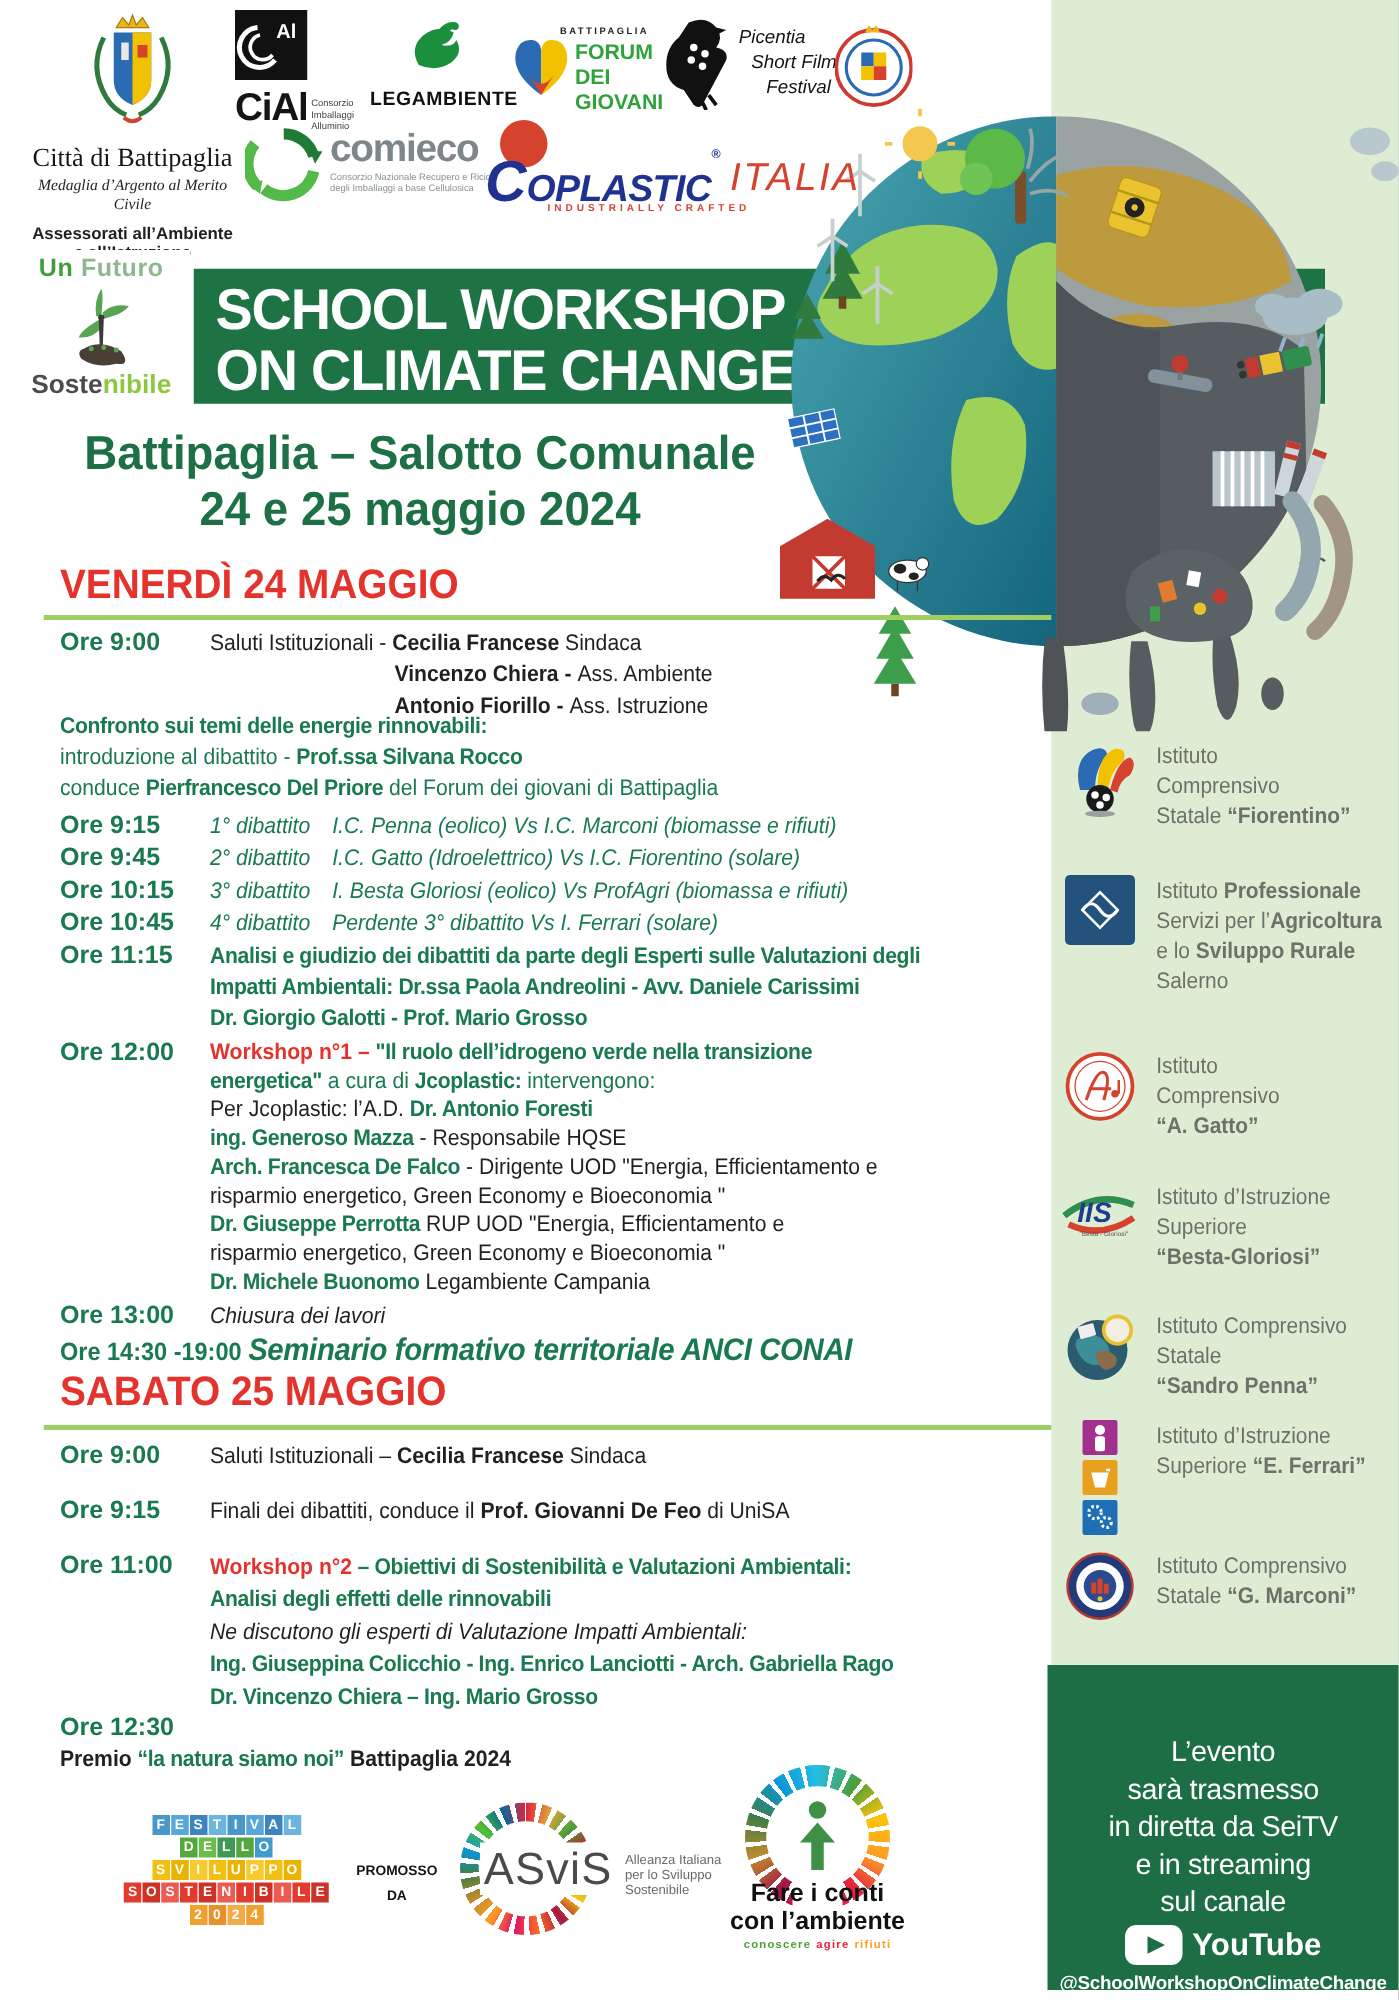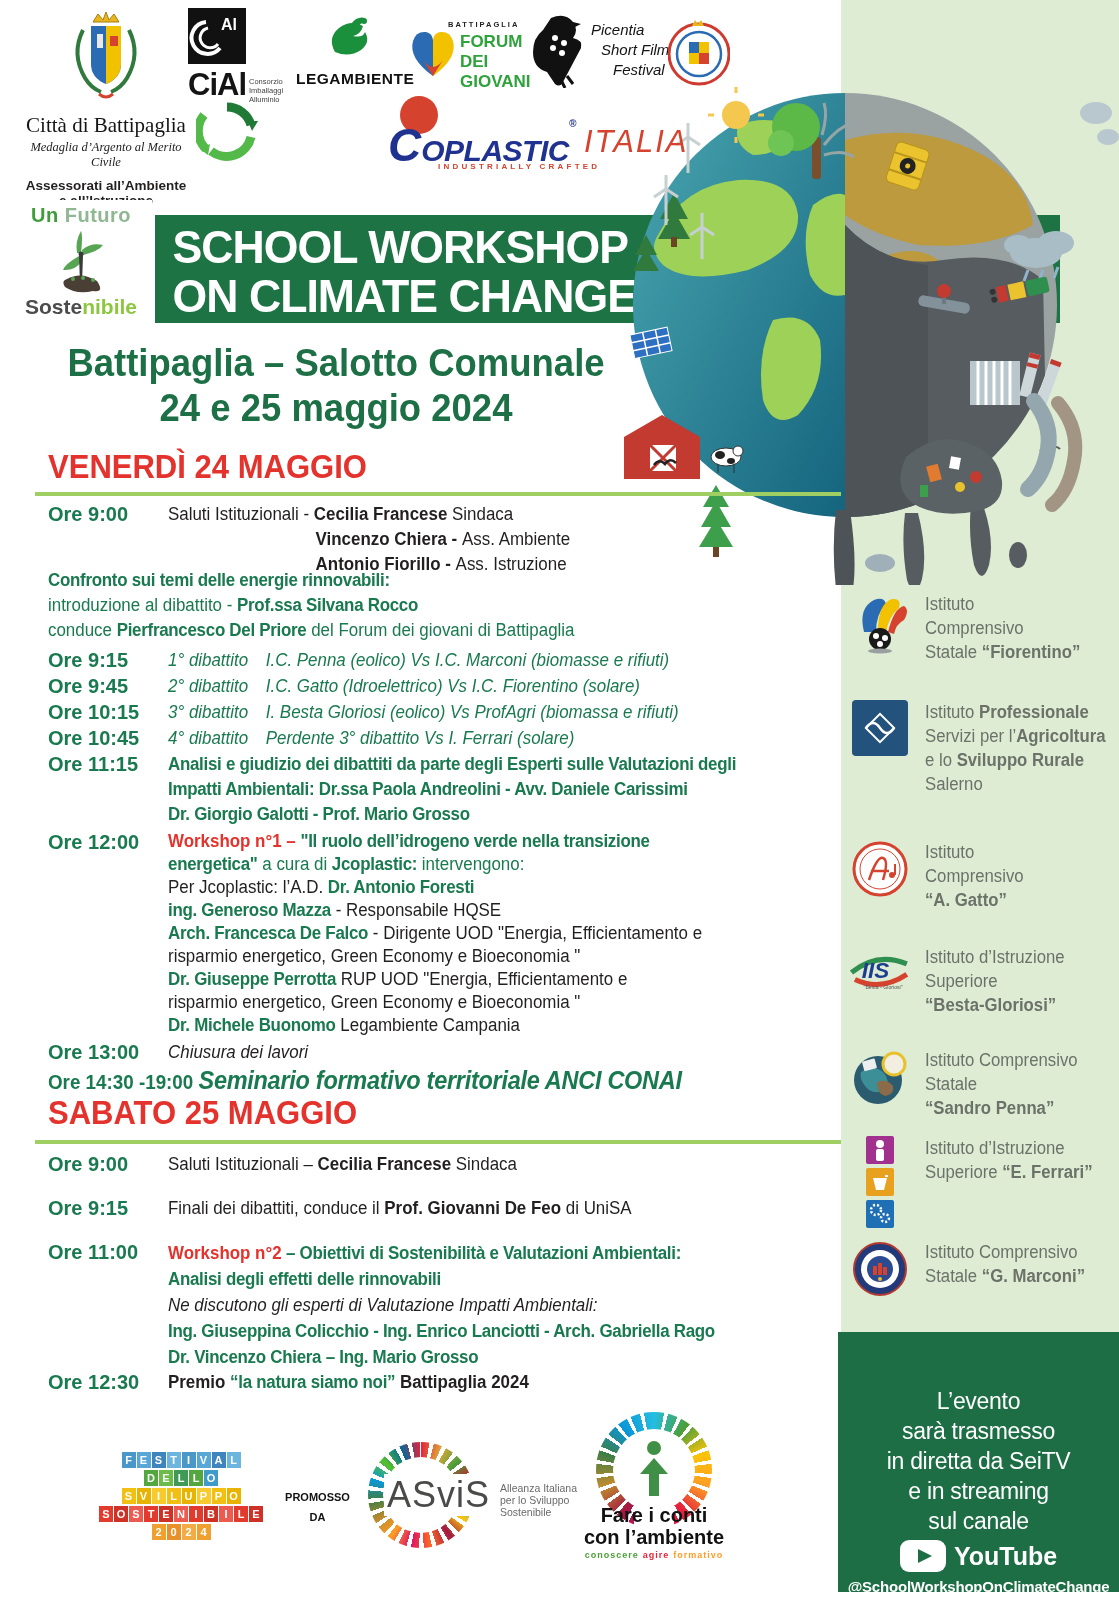--- a/index.html
+++ b/index.html
@@ -80,21 +80,21 @@
   .s-tb{color:#19794f;font-weight:bold;font-size:20px;}
   .s-sem{color:#19794f;font-weight:bold;font-style:italic;font-size:25px;letter-spacing:-.3px;}
   .ind1{padding-left:157px;}
   #fri .blk[data-idx="0"]{top:0;} #fri .blk[data-idx="1"]{top:66px;}
   #fri .blk[data-idx="2"]{top:146px;} #fri .blk[data-idx="3"]{top:172px;}
   #fri .blk[data-idx="4"]{top:198px;} #fri .blk[data-idx="5"]{top:224px;align-items:center;}
   #fri .blk[data-idx="6"]{top:250px;} #fri .blk[data-idx="7"]{top:328px;}
   #fri .blk[data-idx="8"]{top:538px;} #fri .blk[data-idx="9"]{top:566px;}
   #sat .blk[data-idx="0"]{top:0;} #sat .blk[data-idx="1"]{top:44px;}
   #sat .blk[data-idx="2"]{top:88px;} #sat .blk[data-idx="2"] .lines{line-height:26px;}
-  #sat .blk[data-idx="3"]{top:218px;} #sat .blk[data-idx="4"]{top:244px;}
+  #sat .blk[data-idx="3"]{top:218px;flex-direction:column;} #sat .blk[data-idx="4"]{top:244px;}
 
   
   .sb-item{position:absolute;left:848px;display:flex;gap:13px;align-items:flex-start;width:268px;}
   .sb-ico{width:64px;flex:none;display:flex;justify-content:center;}
   .sb-lines{font-size:18px;line-height:24px;transform:scaleX(.93);transform-origin:0 0;white-space:nowrap;}
   .s-s{color:#6c7269;} .s-sb{color:#6c7269;font-weight:bold;}
 
   
   .stream{position:absolute;left:838px;top:1332px;width:281px;height:260px;background:#1d6e44;
           text-align:center;color:#fff;}
@@ -371,20 +371,27 @@
   </div>
 
   <div class="l-comieco">
     <svg width="62" height="62" viewBox="0 0 62 62">
       <path d="M31,6 a25,25 0 0 1 24,18" stroke="#1f7a35" stroke-width="9" fill="none"></path>
       <path d="M55,36 a25,25 0 0 1 -40,14" stroke="#53b948" stroke-width="9" fill="none"></path>
       <path d="M10,48 a25,25 0 0 1 -2,-34" stroke="#53b948" stroke-width="9" fill="none"></path>
       <path d="M52,20 l10,0 -6,10 z" fill="#1f7a35"></path>
       <path d="M12,54 l-8,-6 10,-5 z" fill="#53b948"></path>
     </svg>
+    <div style="margin-left:6px">
+      <div class="comieco-word">comieco</div>
+      <div class="comieco-cap">
+        <div>Consorzio Nazionale Recupero e Riciclo</div>
+        <div>degli Imballaggi a base Cellulosica</div>
+      </div>
+    </div>
   </div>
 
   <div class="l-jco">
     <div class="jco-dot"></div>
     <div class="jco-name"><span class="jco-c">C</span><span class="jco-rest">OPLASTIC</span><span class="jco-reg">®</span></div>
     <div class="jco-sub">INDUSTRIALLY CRAFTED</div>
     <div class="jco-italia">ITALIA</div>
   </div>
 
   <div class="futuro">
@@ -744,17 +751,17 @@
       <svg class="fare-person" width="40" height="58" viewBox="0 0 40 58">
         <circle cx="20" cy="8" r="7" fill="#3f8f46"></circle>
         <path d="M20,18 L34,34 L25,34 L25,56 L15,56 L15,34 L6,34 Z" fill="#3f8f46"></path>
       </svg>
     </div>
     <div class="fare-t">
       <div>Fare i conti</div>
       <div>con l’ambiente</div>
     </div>
     <div class="fare-cap">
-      <span id="fw1" style="color: rgb(76, 159, 56);">conoscere</span><span id="fw2" style="color: rgb(229, 36, 59);">agire</span><span id="fw3" style="color: rgb(253, 157, 36);">formativo</span>
+      <span id="fw1" style="color: rgb(76, 159, 56);">conoscere</span><span id="fw2" style="color: rgb(229, 36, 59);">agire</span><span id="fw3" style="color: rgb(253, 157, 36);">rifiuti</span>
     </div>
   </div>
 
 </div>
 
 </body></html>

